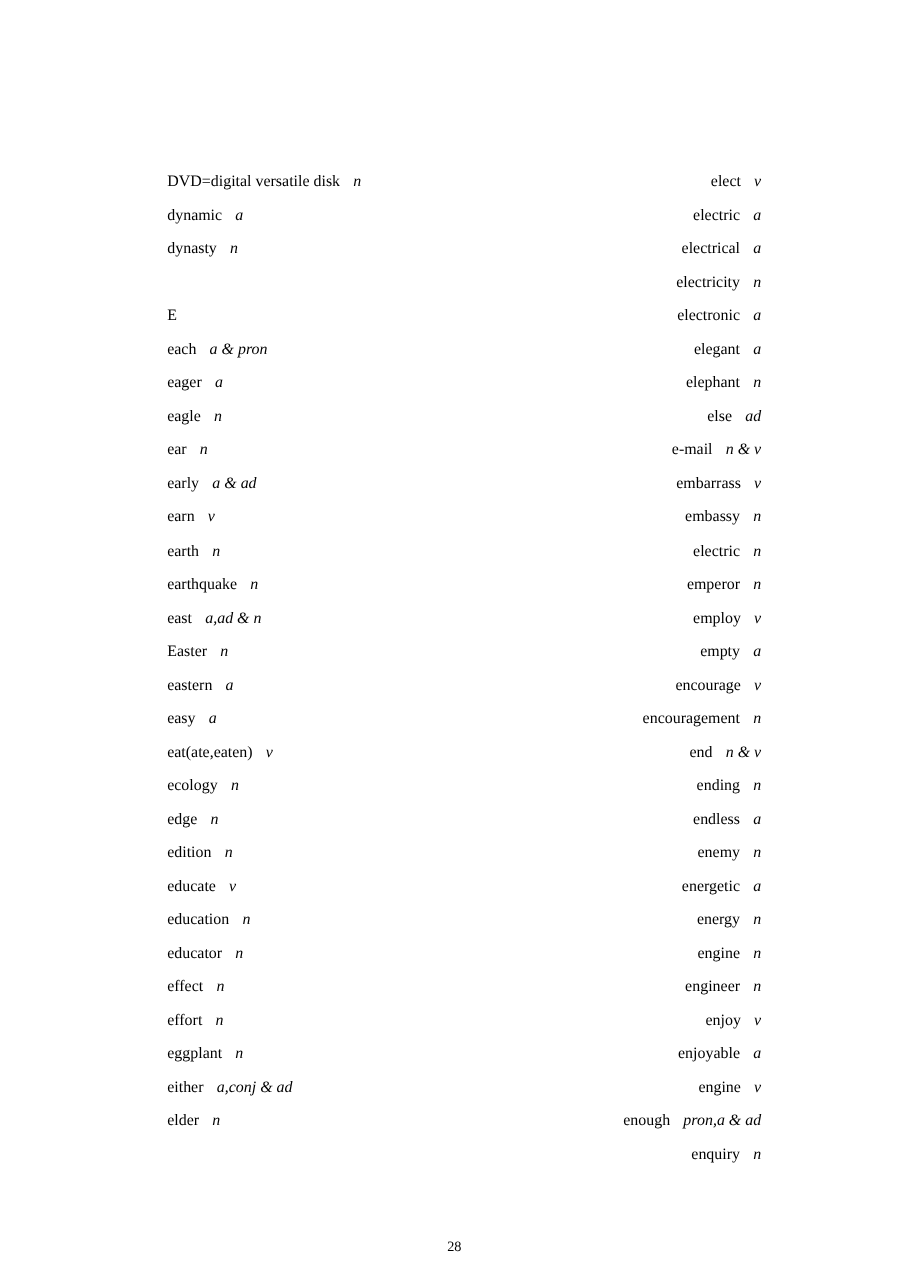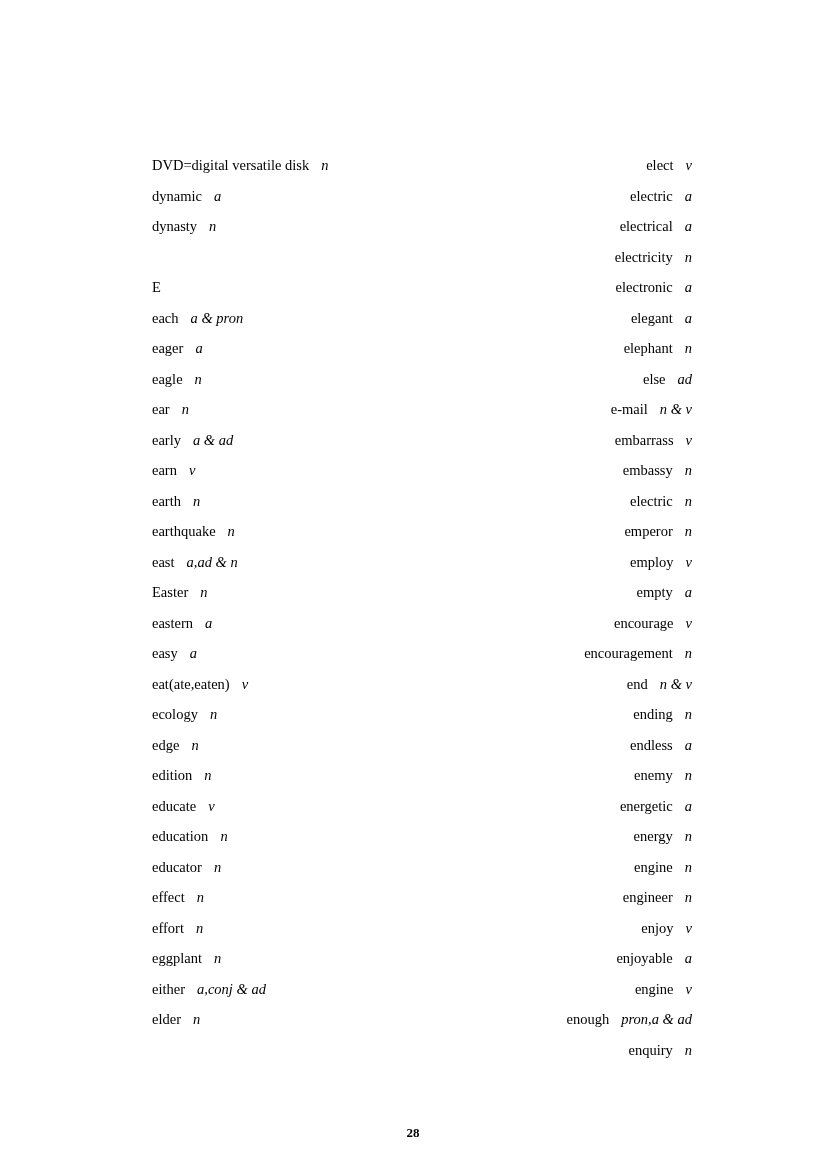--- a/index.html
+++ b/index.html
@@ -60,21 +60,20 @@
     font-size: 14.5px;
   }
   .page-number {
     position: absolute;
     top: 1081px;
     left: 0;
     width: 826px;
     text-align: center;
     font-size: 13px;
     font-family: "Liberation Serif", serif;
-    font-weight: bold;
   }
 </style>
 </head>
 <body>
 
 <div class="page">
   <div class="columns">
     <div class="col left">
         <div class="entry"><span class="word">DVD=digital versatile disk</span><span class="pos">n</span></div>
         <div class="entry"><span class="word">dynamic</span><span class="pos">a</span></div>

